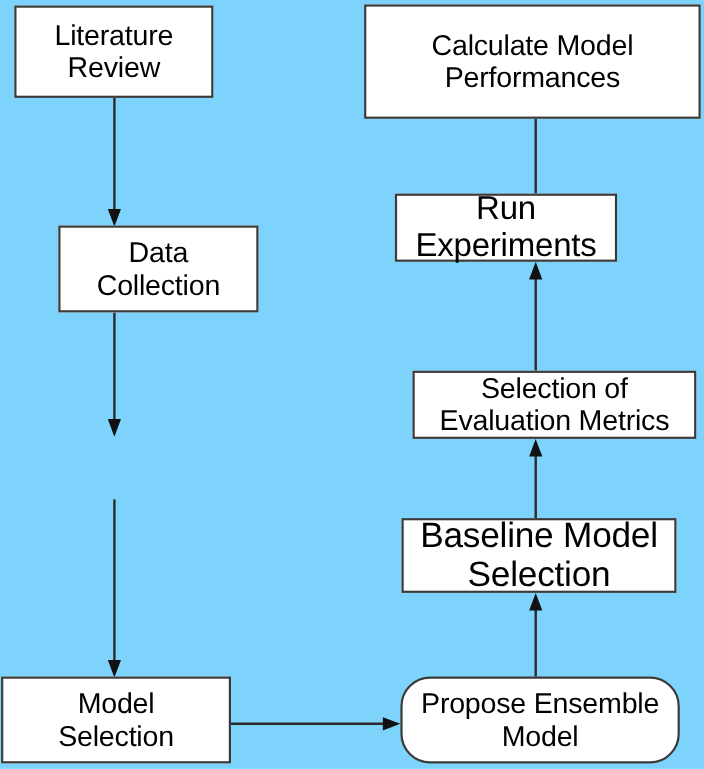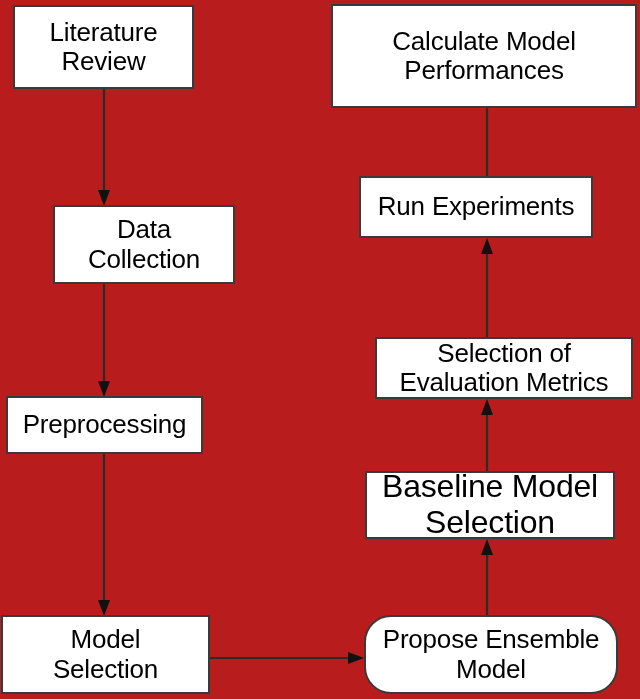--- a/index.html
+++ b/index.html
@@ -8,21 +8,21 @@
     padding: 0;
     background: #ffffff;
   }
   body {
     font-family: "Liberation Sans", sans-serif;
   }
   #flow-root {
     position: relative;
     width: 640px;
     height: 699px;
-    background: #b91c1c;
+    background: #7dd3fc;
     overflow: hidden;
   }
   .node {
     position: absolute;
     box-sizing: border-box;
     background: #ffffff;
     border: 2px solid #3a3a3a;
     display: flex;
     align-items: center;
     justify-content: center;
@@ -51,22 +51,22 @@
   #node-model-selection {
     left: 1px;   top: 615px; width: 209px; height: 79px;
     font-size: 26px;
   }
   
   #node-calculate-performances {
     left: 331px; top: 4px;   width: 306px; height: 104px;
     font-size: 26px;
   }
   #node-run-experiments {
-    left: 359px; top: 176px; width: 234px; height: 62px;
-    font-size: 26px;
+    left: 359px; top: 176px; width: 202px; height: 62px;
+    font-size: 30px;
   }
   #node-selection-metrics {
     left: 375px; top: 337px; width: 258px; height: 62px;
     font-size: 26px;
   }
   #node-baseline-selection {
     left: 365px; top: 471px; width: 250px; height: 68px;
     font-size: 32px;
   }
   #node-propose-ensemble {
@@ -139,21 +139,20 @@
       <polygon class="edge-head" points="487,90 481,106 493,106"></polygon>
     </g>
   </svg>
 
   <div class="node" id="node-literature-review">Literature
 Review</div>
 
   <div class="node" id="node-data-collection">Data
 Collection</div>
 
-  <div class="node" id="node-preprocessing">Preprocessing</div>
 
   <div class="node" id="node-model-selection">Model
 Selection</div>
 
   <div class="node" id="node-propose-ensemble">Propose Ensemble
 Model</div>
 
   <div class="node" id="node-baseline-selection">Baseline Model
 Selection</div>
 

